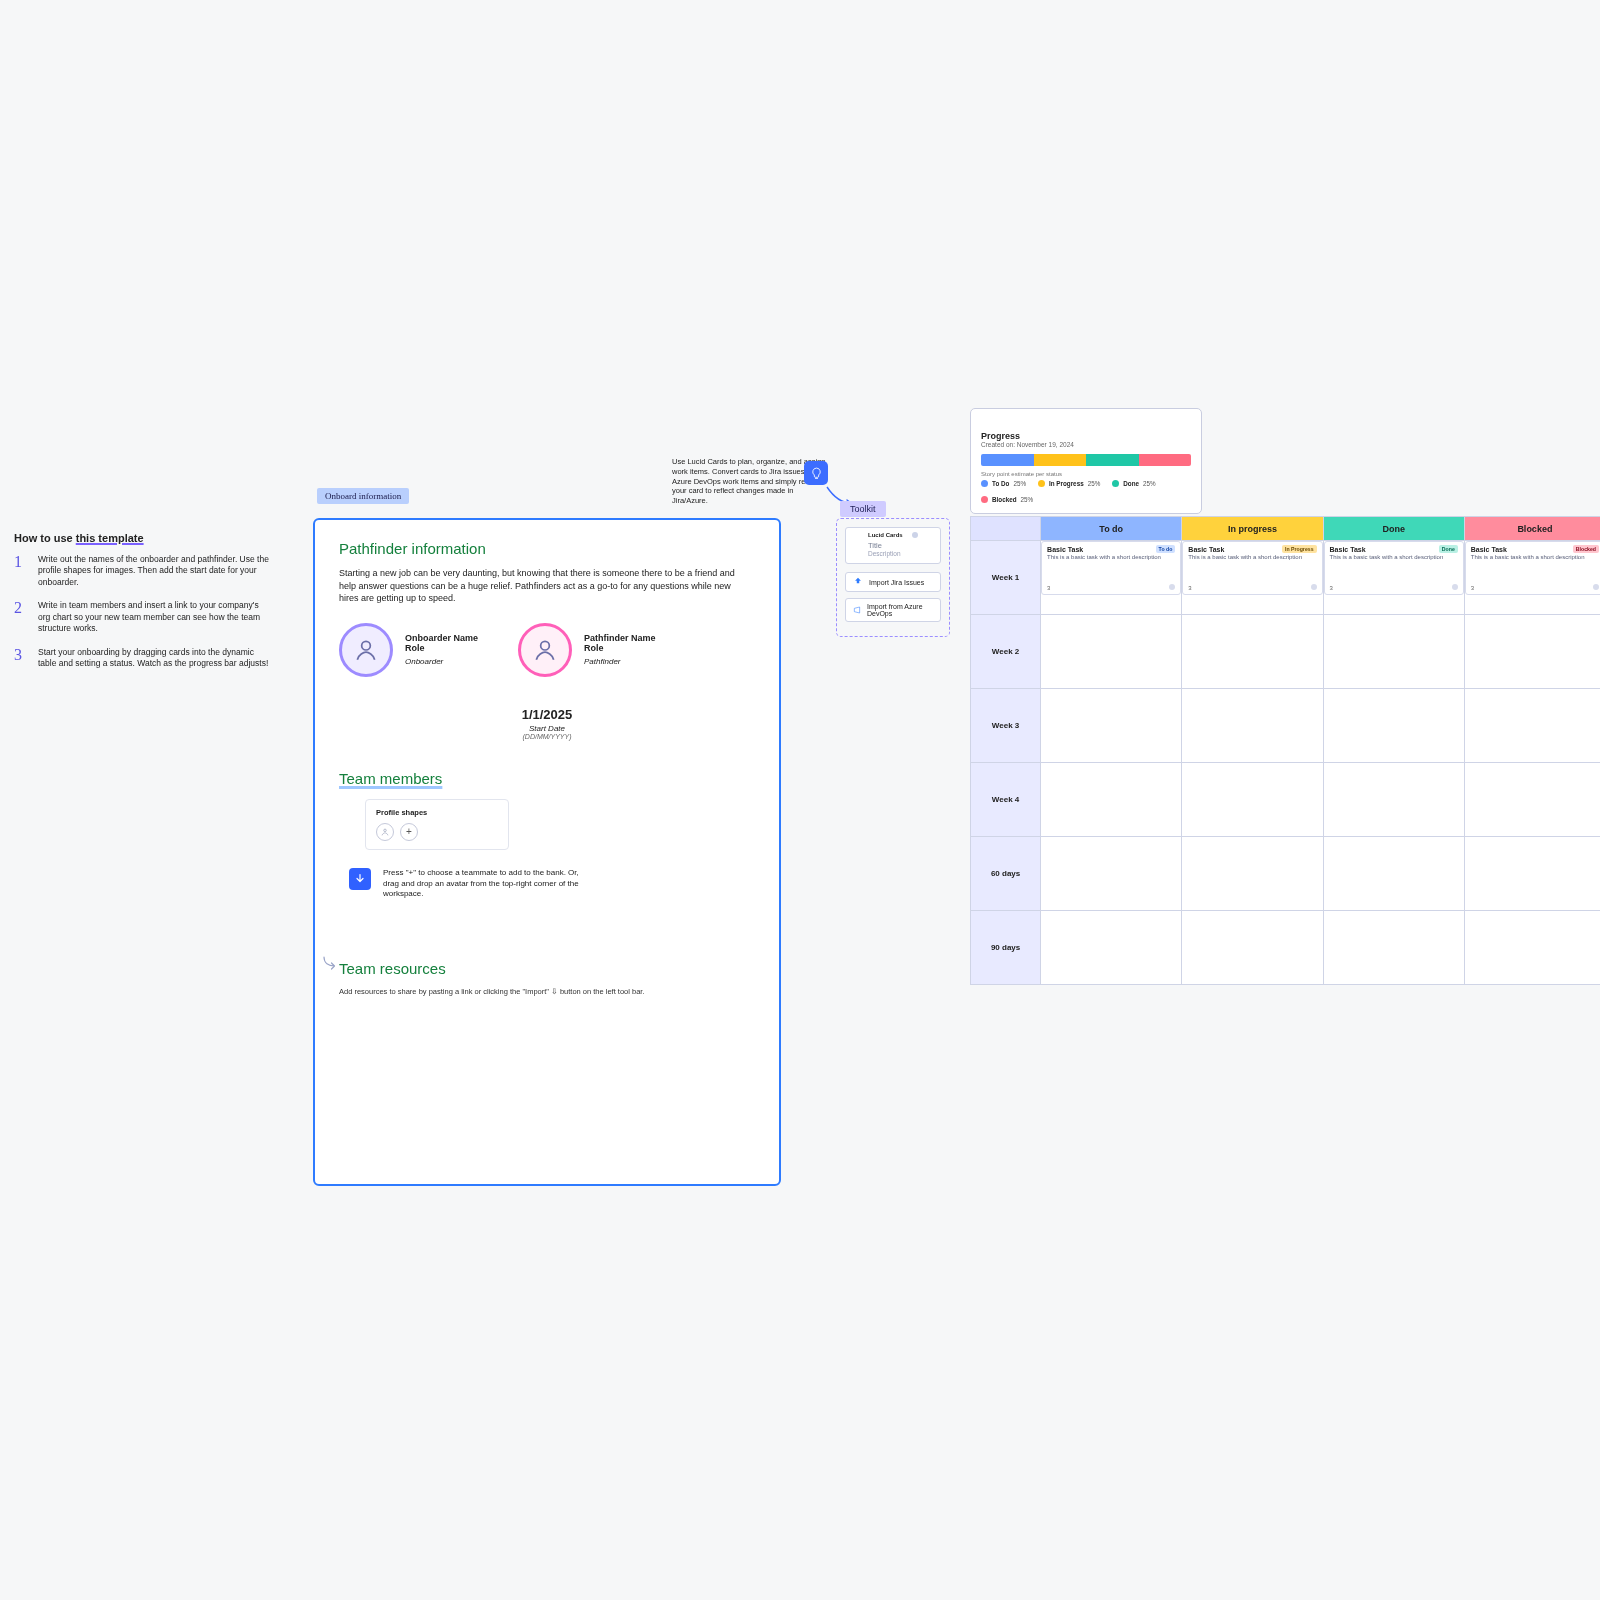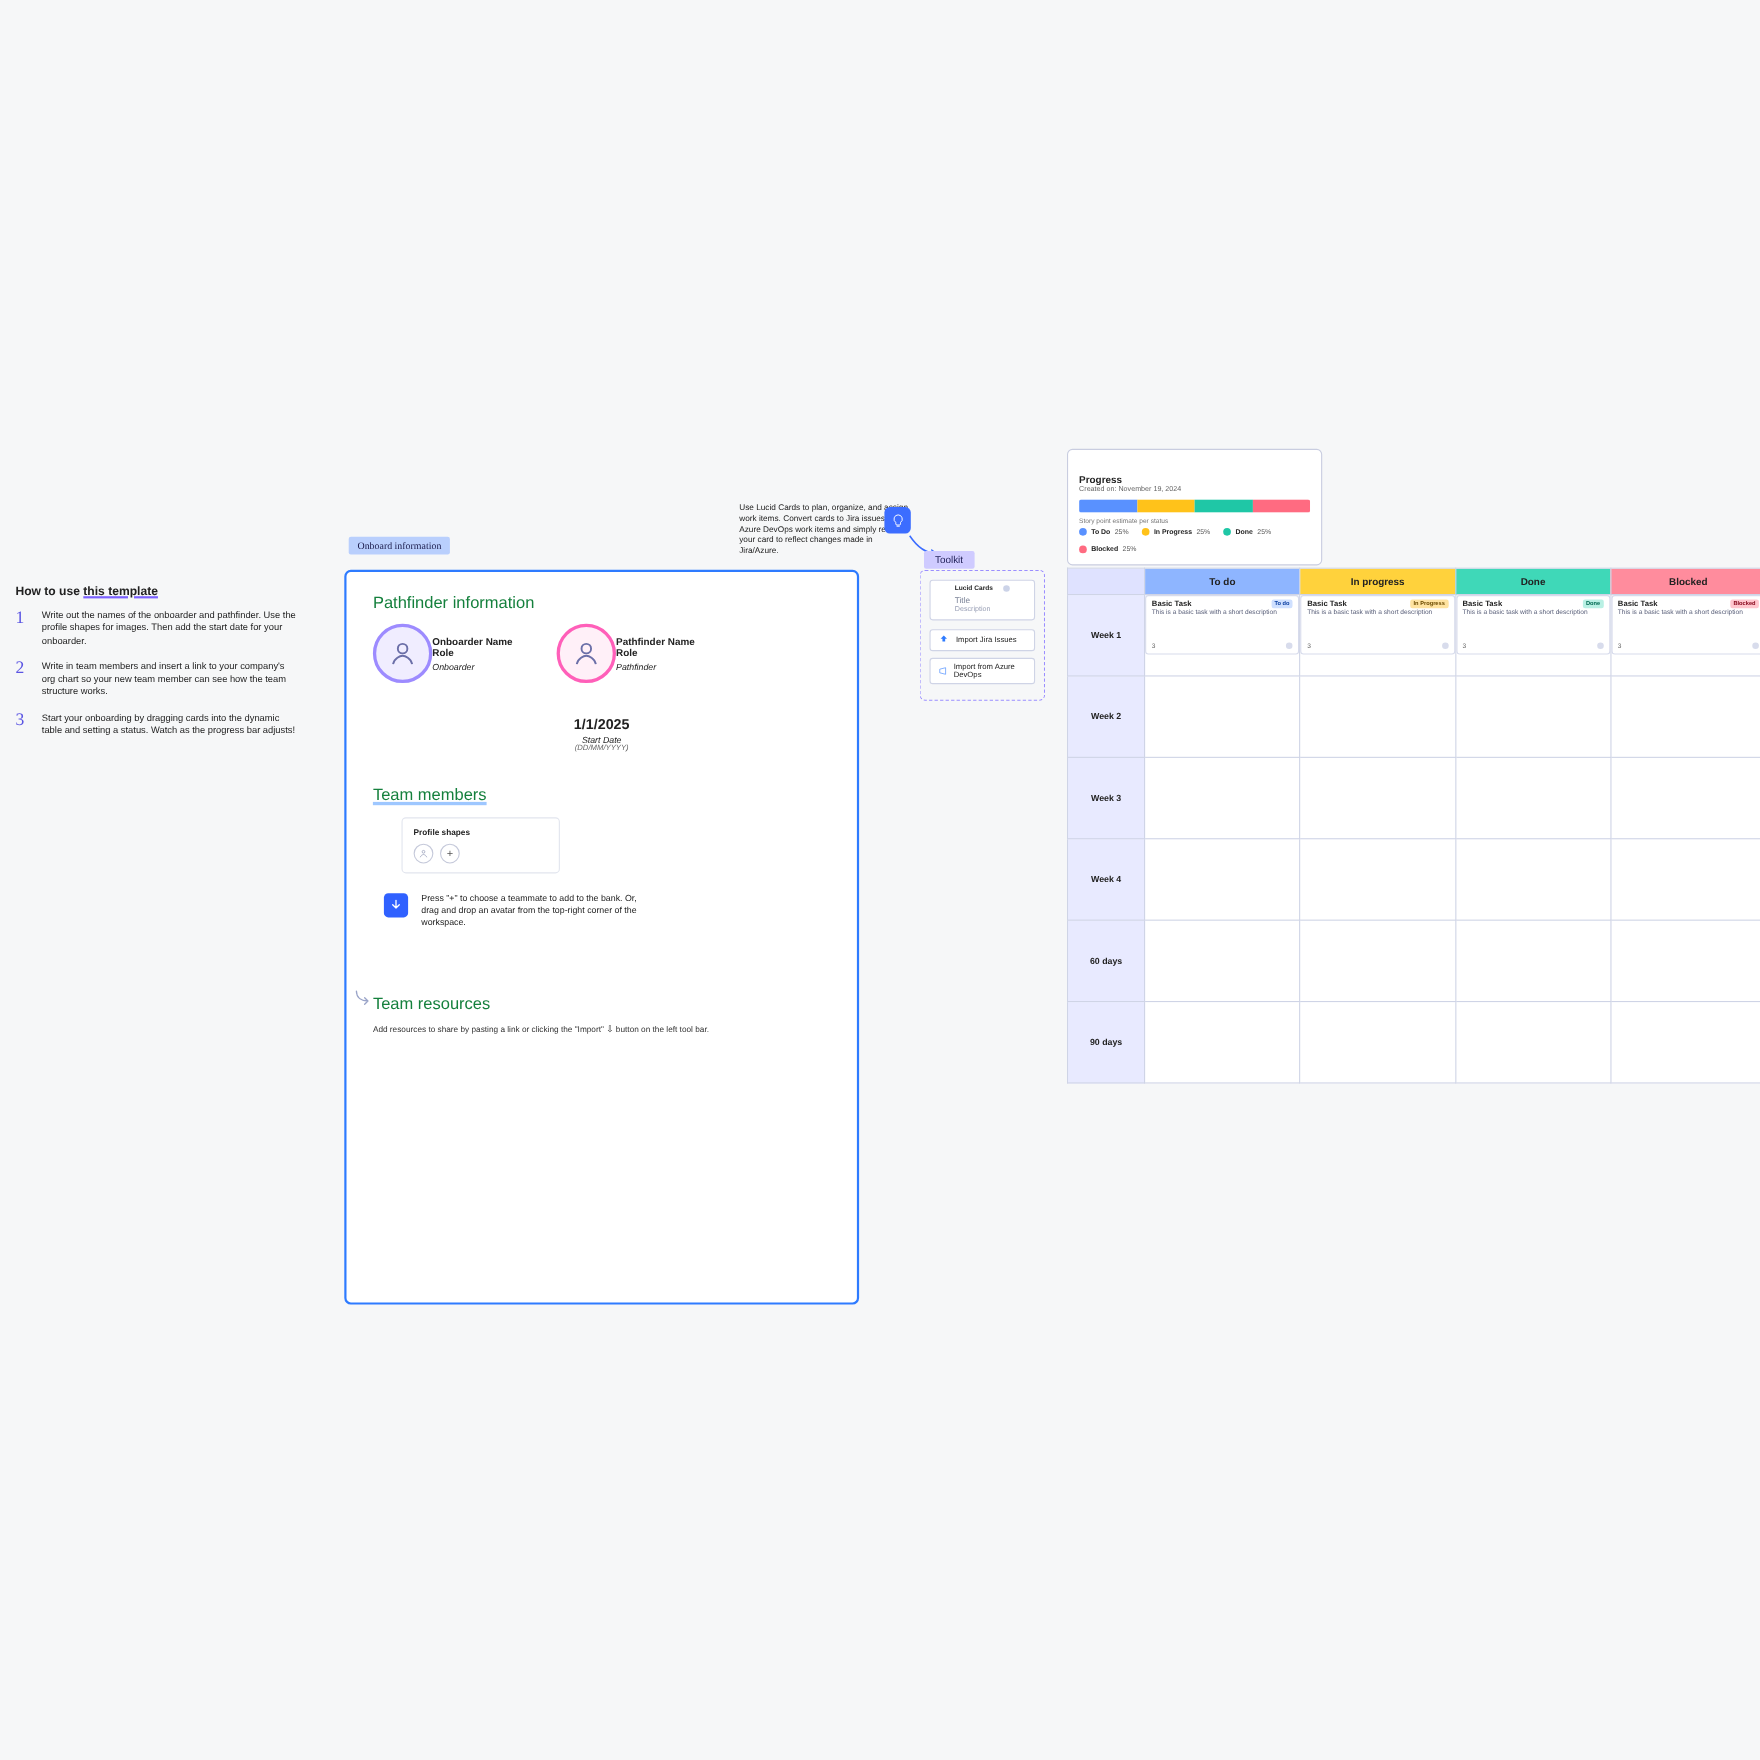--- a/index.html
+++ b/index.html
@@ -90,20 +90,21 @@
     max-width: 400px;
   }
   .profiles-row {
     display: flex;
     gap: 40px;
     margin-bottom: 30px;
   }
   .profile {
     display: flex;
     align-items: center;
+    gap: 12px;
   }
   .avatar {
     width: 54px; height: 54px;
     border-radius: 50%;
     display: flex; align-items: center; justify-content: center;
     background: #efefff;
   }
   .avatar.purple { border: 3px solid #9d8bff; background:#f0edff; }
   .avatar.pink { border: 3px solid #ff5fb9; background:#fff0f8; }
   .avatar svg { width: 26px; height: 26px; }
@@ -338,20 +339,21 @@
     <div class="howto-step">
       <div class="howto-num">3</div>
       <div class="howto-text">Start your onboarding by dragging cards into the dynamic table and setting a status. Watch as the progress bar adjusts!</div>
     </div>
   </div>
 
   <div class="tag onboard-tag">Onboard information</div>
 
   <div class="onboard-panel">
     <div class="section-title">Pathfinder information</div>
+    <div class="pathfinder-desc">Starting a new job can be very daunting, but knowing that there is someone there to be a friend and help answer questions can be a huge relief. Pathfinders act as a go-to for any questions while new hires are getting up to speed.</div>
 
     <div class="profiles-row">
       <div class="profile">
         <div class="avatar purple">
           <svg viewBox="0 0 24 24">
               <circle cx="12" cy="8" r="4" fill="none" stroke="#6b6fa8" stroke-width="1.6"></circle>
               <path d="M4 21c1-5 6-7 8-7s7 2 8 7" fill="none" stroke="#6b6fa8" stroke-width="1.6"></path>
             </svg>
         </div>
         <div class="profile-info">

